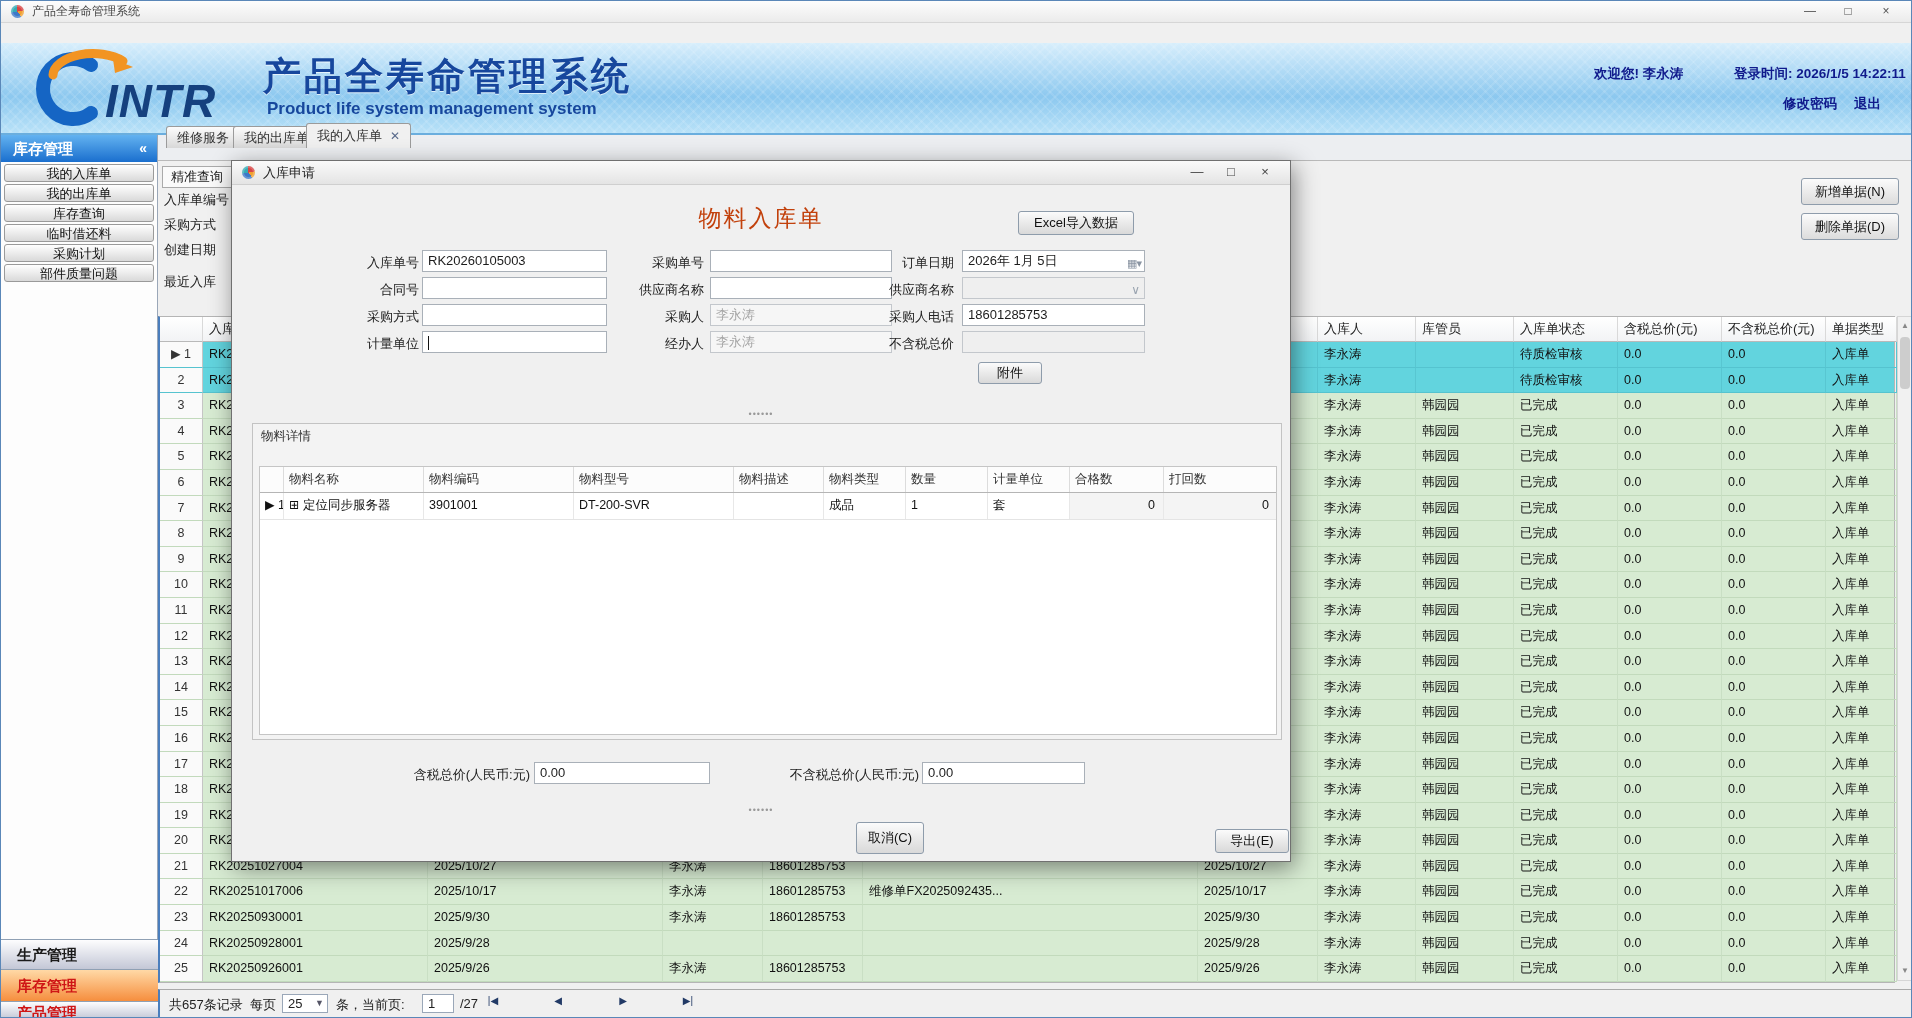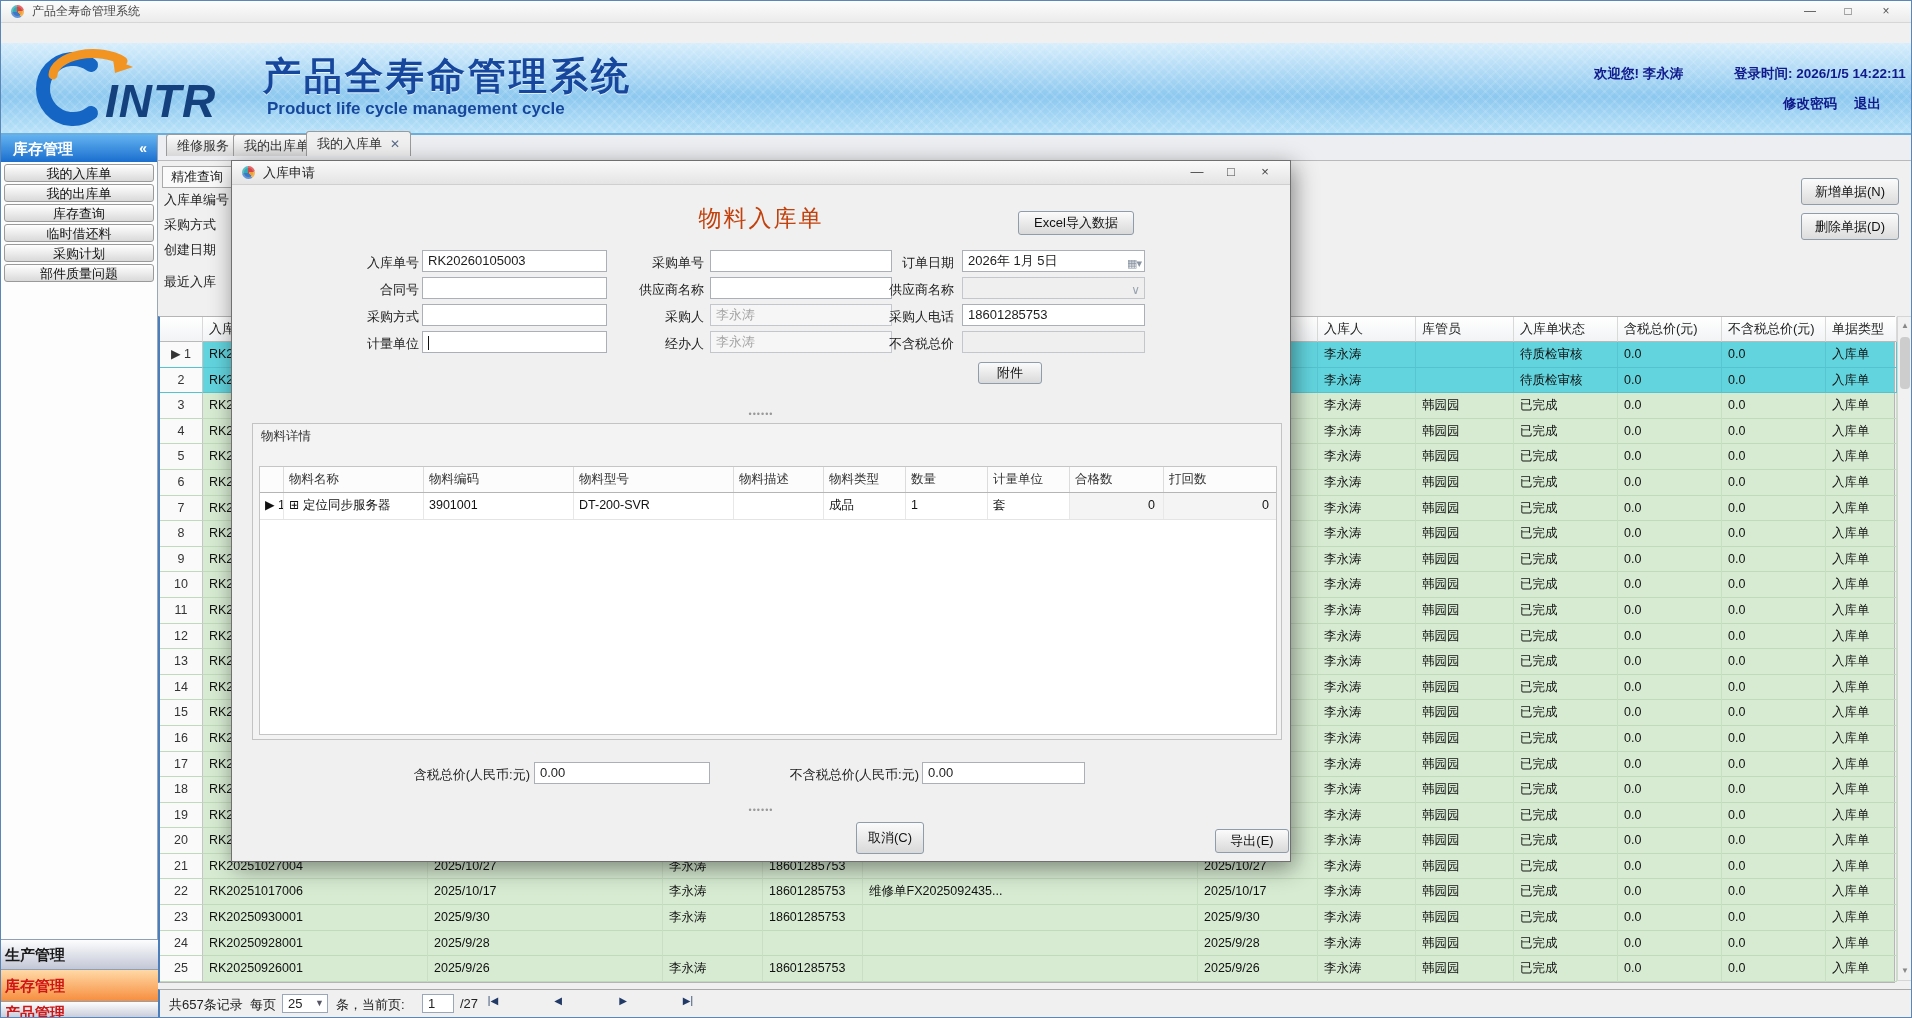--- a/index.html
+++ b/index.html
@@ -40,31 +40,31 @@
   
   .sidebar { position:absolute; left:0; top:134px; width:157px; height:884px; background:#fdfdfd;
     border-right:1px solid #9aa7b8; }
   .sb-head { position:absolute; left:0; top:0; width:100%; height:27px;
     background:linear-gradient(#63b2f0,#1a6fce); color:#fff; font-weight:bold; font-size:15px;
     line-height:27px; padding-left:12px; }
   .sb-collapse { position:absolute; right:10px; top:0; font-size:14px; color:#fff; cursor:pointer; }
   .sb-item { position:absolute; left:3px; width:150px; height:18px; text-align:center;
     font-size:13px; line-height:18px; color:#111; background:linear-gradient(#ffffff,#d9d9d9);
     border:1px solid #9a9a9a; border-radius:3px; cursor:pointer; }
-  .acc { position:absolute; left:0; width:157px; font-weight:bold; font-size:15px; padding-left:4px;
+  .acc { position:absolute; left:0; width:157px; font-weight:bold; font-size:15px; padding-left:16px;
     border-top:1px solid #8fa0b4; overflow:hidden; cursor:pointer; }
   .acc-silver { background:linear-gradient(#fdfdfe,#c3c7d6); color:#1b1b1b; }
   .acc-orange { background:linear-gradient(#ffd9a6,#f68e3e); color:#cf1616; }
   .acc-red    { background:linear-gradient(#fdfdfe,#c3c7d6); color:#cf1616; }
 
   
   .main { position:absolute; left:157px; top:134px; width:1755px; height:884px; background:#f0f0f0; }
   .tabbar { position:absolute; left:0; top:0; width:100%; height:26px; background:#eceef1;
     border-bottom:1px solid #b9b9b9; }
-  .tab { position:absolute; bottom:4px; height:22px; line-height:21px; font-size:13px; color:#333;
+  .tab { position:absolute; bottom:12px; height:22px; line-height:21px; font-size:13px; color:#333;
     background:linear-gradient(#fcfcfc,#d8d8d8); border:1px solid #9b9b9b; border-bottom:none;
     border-radius:3px 3px 0 0; padding:0 10px; cursor:pointer; white-space:nowrap; }
   .tab.active { height:25px; background:#f0f0f0; line-height:24px; }
   .tclose { margin-left:8px; color:#5a6b8c; font-weight:bold; font-size:12px; }
   .slabel { position:absolute; left:6px; font-size:13px; color:#222; white-space:nowrap; }
   .slabel.sel { background:#fafafa; border:1px solid #aaa; padding:1px 8px; left:4px; }
   .btn { position:absolute; background:linear-gradient(#fbfbfb,#dcdcdc); border:1px solid #8e9cab;
     border-radius:3px; font-size:13px; color:#111; text-align:center; cursor:pointer;
     font-family:inherit; }
 
@@ -145,21 +145,21 @@
 
 
   <div class="banner">
     <svg class="abs" style="left:16px;top:4px" width="246" height="84" viewBox="0 0 246 84">
       <path d="M74 18 A30 30 0 1 0 74 66" stroke="#1565c4" stroke-width="14" fill="none" stroke-linecap="round"></path>
       <path d="M36 28 A40 22 0 0 1 106 14" stroke="#f29422" stroke-width="9" fill="none" stroke-linecap="round"></path>
       <path d="M96 12 L116 20 L98 26 Z" fill="#f29422"></path>
       <text x="88" y="70" font-size="46" font-style="italic" font-weight="bold" fill="#15407e" letter-spacing="1">INTR</text>
     </svg>
     <div class="btitle">产品全寿命管理系统</div>
-    <div class="bsub">Product life cycle management cycle</div>
+    <div class="bsub">Product life system management system</div>
     <div class="welcome">欢迎您! 李永涛</div>
     <div class="logintime">登录时间: 2026/1/5 14:22:11</div>
     <div class="chpass">修改密码</div>
     <div class="logout">退出</div>
   </div>
 
   <div class="sidebar">
     <div class="sb-head">
       <span>库存管理</span>
       <span class="sb-collapse">«</span>

